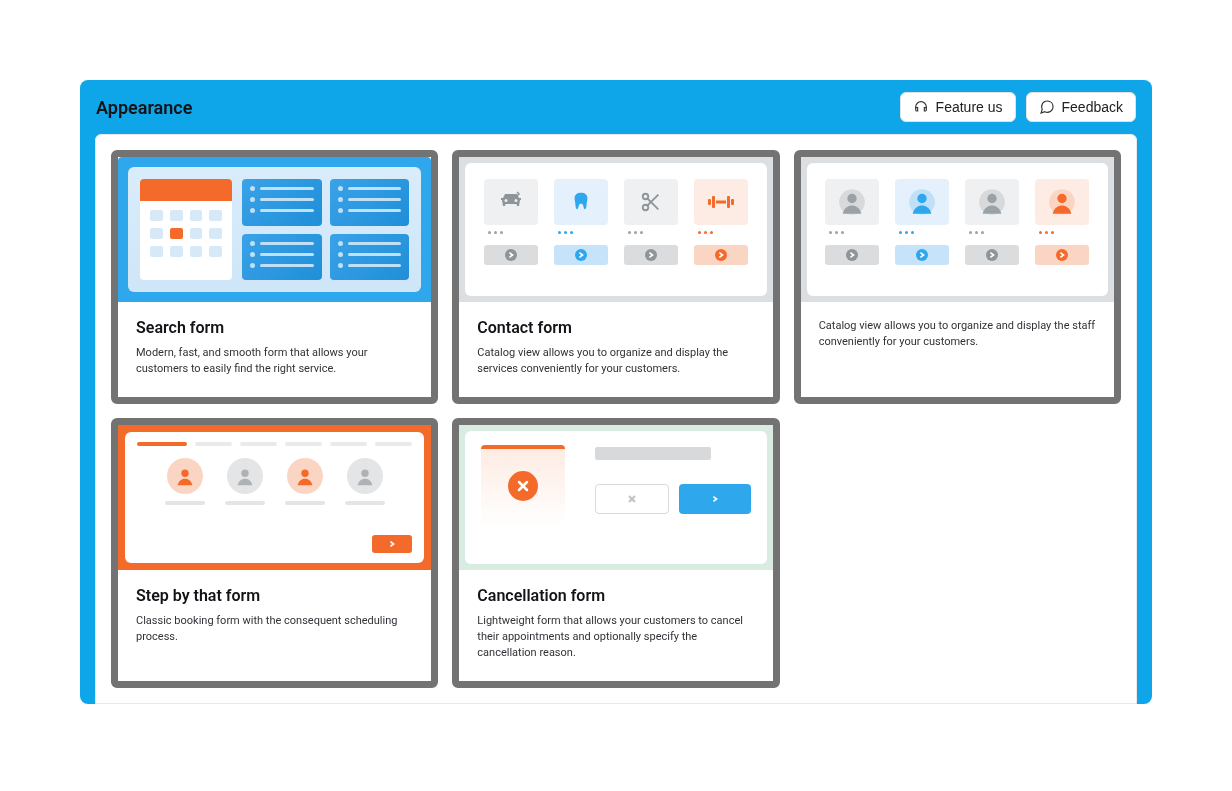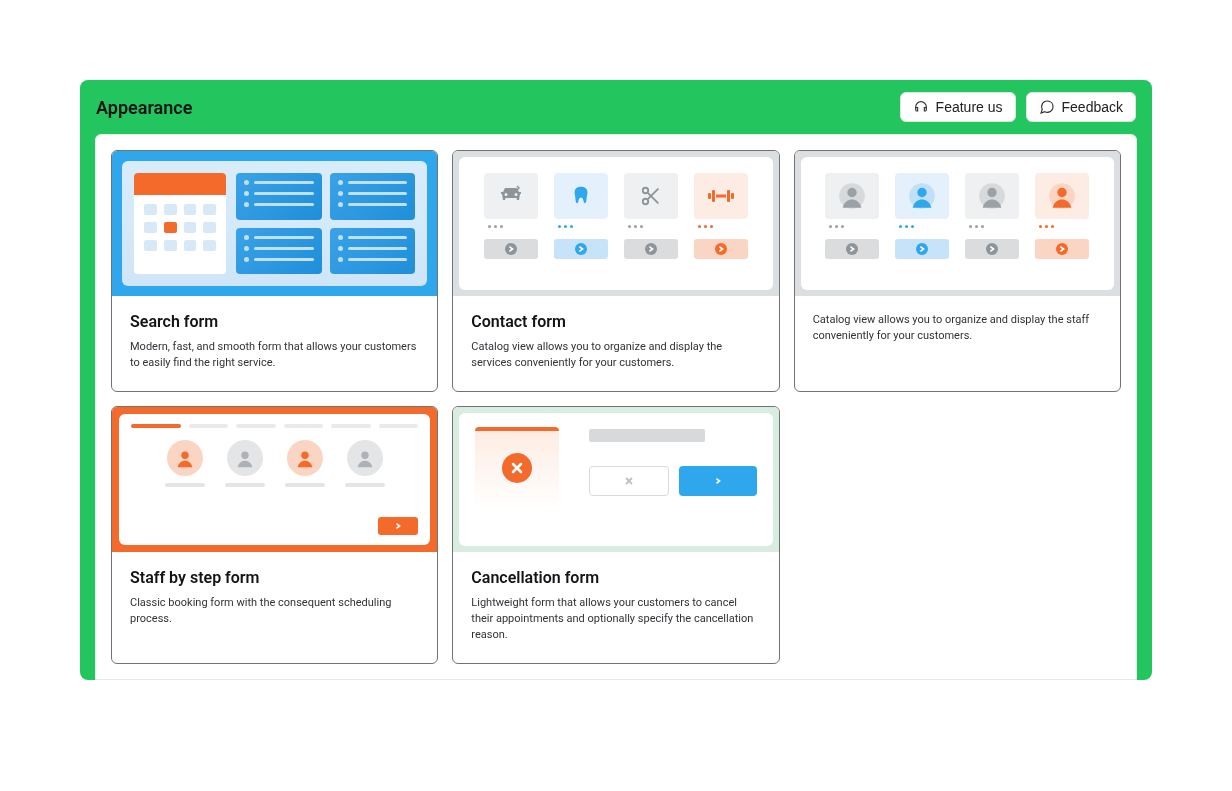--- a/index.html
+++ b/index.html
@@ -5,21 +5,21 @@
   * { box-sizing: border-box; margin: 0; padding: 0; }
   body {
     font-family: -apple-system, BlinkMacSystemFont, "Segoe UI", Roboto, Helvetica, Arial, sans-serif;
     background: #fff;
     width: 1232px;
     height: 791px;
     padding: 80px 80px 0 80px;
     color: #121417;
   }
   .panel {
-    background: #22c55e;
+    background: #0ea5e9;
     border-radius: 8px;
     padding: 0;
   }
   .topbar {
     display: flex;
     align-items: center;
     justify-content: space-between;
     padding: 12px 16px;
   }
   .page-title {
@@ -51,21 +51,21 @@
     border-top-right-radius: 6px;
     margin: 0 15px;
     padding: 15px;
   }
   .cards {
     display: grid;
     grid-template-columns: repeat(3, 1fr);
     gap: 14px;
   }
   .card {
-    border: 1px solid #737373;
+    border: 7px solid #737373;
     border-radius: 6px;
     background: #fff;
     overflow: hidden;
     cursor: pointer;
   }
   .card-body {
     padding: 16px 18px 20px 18px;
   }
   .card-title {
     font-size: 16px;
@@ -498,21 +498,21 @@
                 </div>
             </div>
             <div class="nextbtn">
                 <svg class="chev" viewBox="0 0 10 10">
                   <polyline points="3,2 7,5 3,8"></polyline>
                 </svg>
               </div>
           </div>
         </div>
         <div class="card-body">
-          <div class="card-title">Staff by step form</div>
+          <div class="card-title">Step by that form</div>
           <div class="card-desc">Classic booking form with the consequent scheduling process.</div>
         </div>
       </div>
 
       <div class="card">
         <div class="preview pv5">
           <div class="inner">
             <div class="leftcard">
               <div class="inside">
                   <div class="xcirc">

